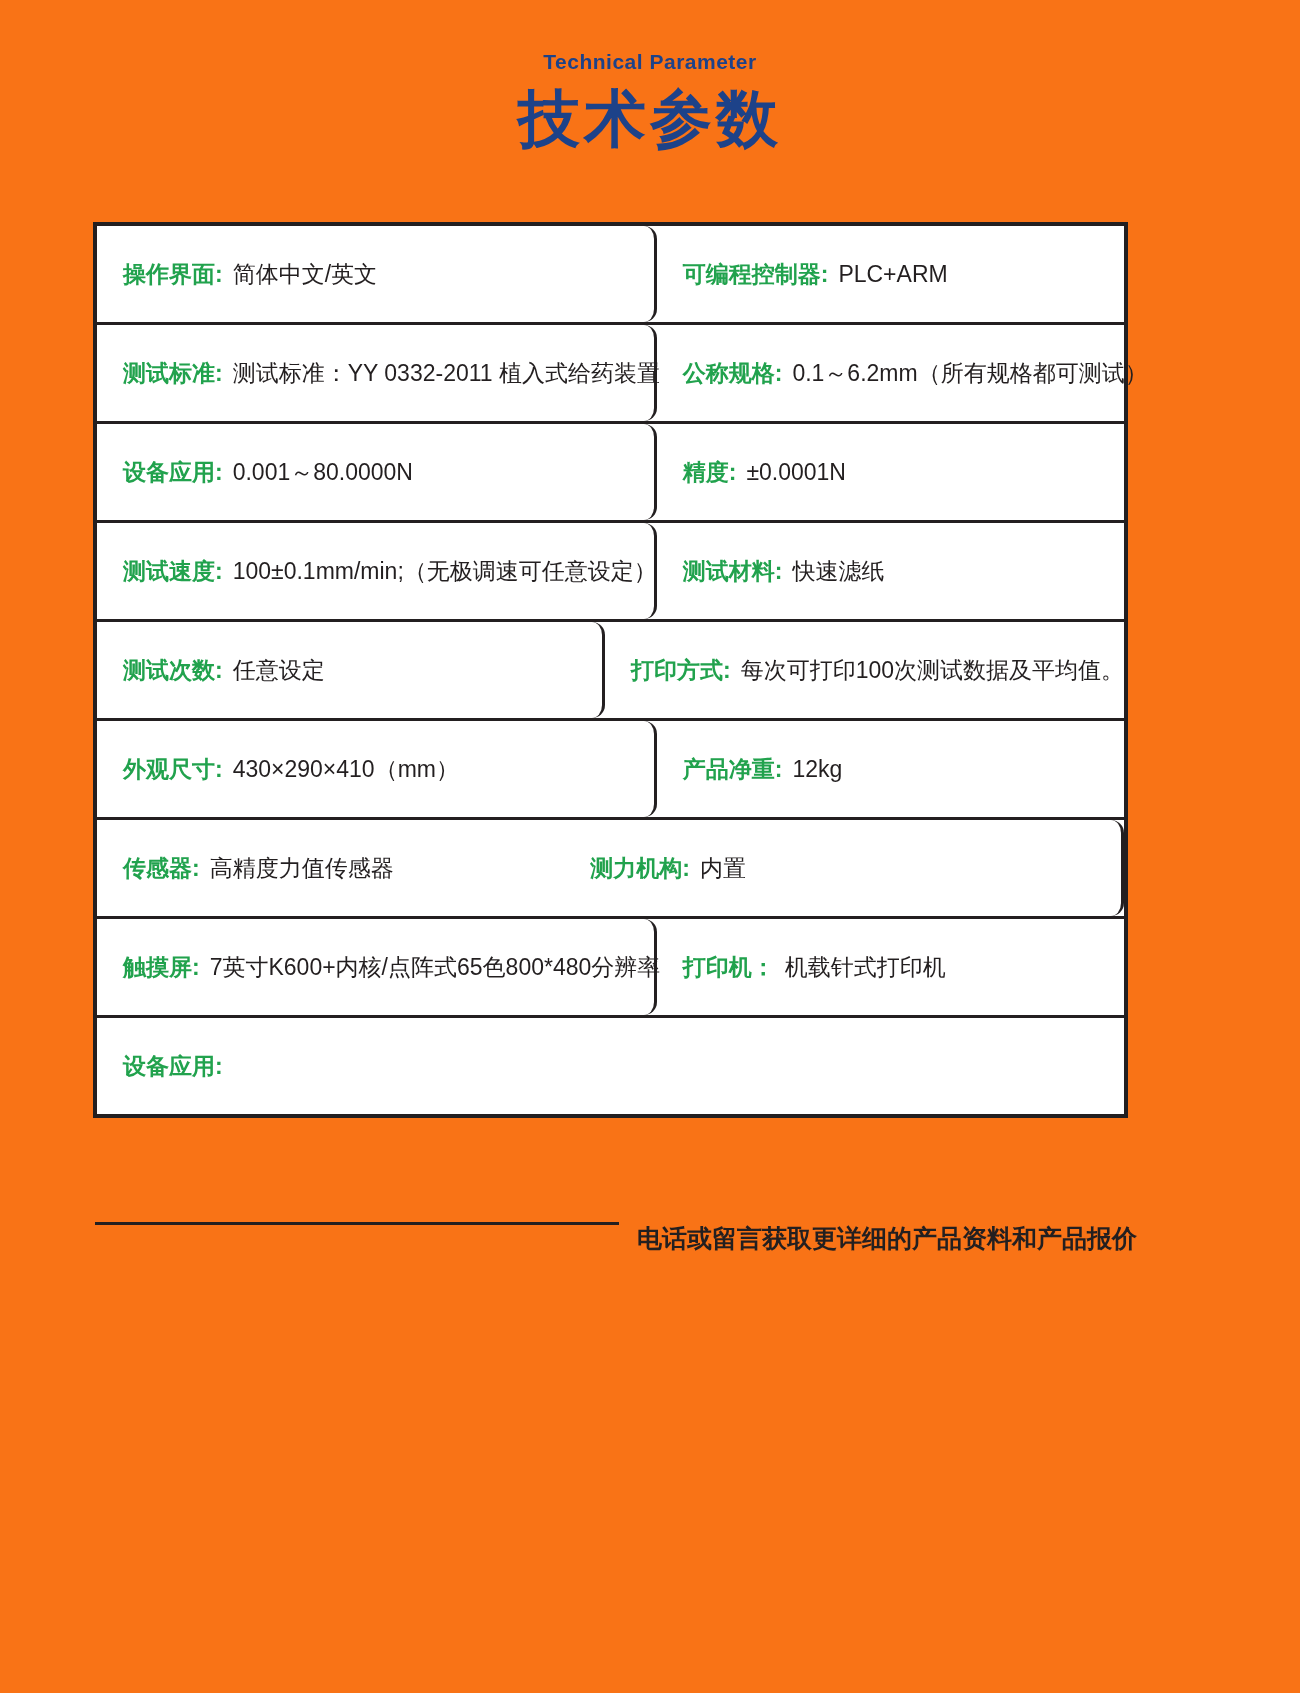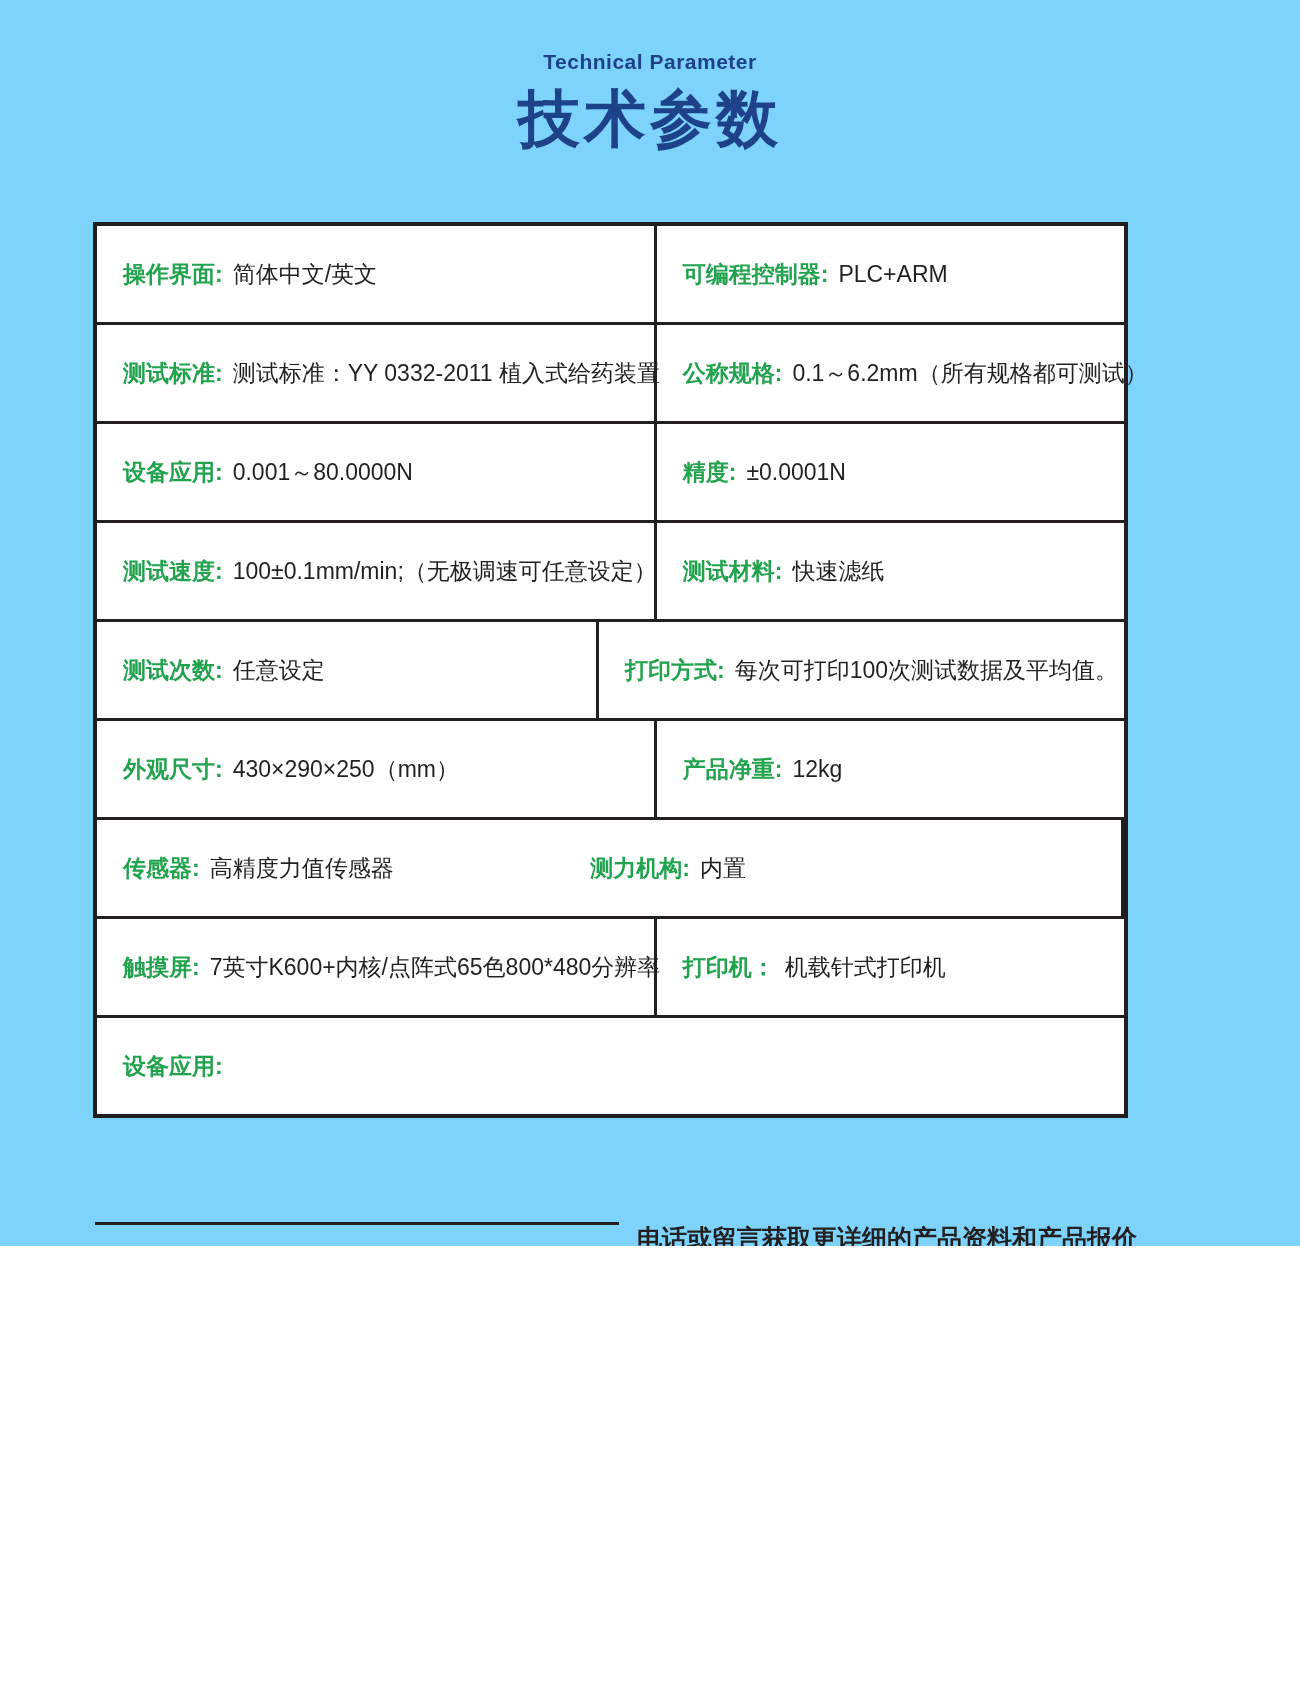--- a/index.html
+++ b/index.html
@@ -4,22 +4,22 @@
 <style>
   html, body {
     margin: 0;
     padding: 0;
     background: #ffffff;
     font-family: "Liberation Sans", "DejaVu Sans", sans-serif;
   }
   .page {
     position: relative;
     width: 1300px;
-    height: 1246px;
-    background: #7dd3fc;
+    height: 1693px;
+    background: #f97316;
     overflow: hidden;
   }
   
   .header {
     text-align: center;
     padding-top: 50px;
   }
   .subtitle-en {
     font-size: 21px;
     font-weight: bold;
@@ -47,24 +47,24 @@
     height: 96px;
     border-bottom: 3px solid var(--border_dark, #231f20);
   }
   .row:last-child {
     border-bottom: none;
   }
   .cell {
     display: flex;
     align-items: center;
     padding-left: 26px;
-    padding-right: 6px;
     box-sizing: border-box;
     white-space: nowrap;
     font-size: 23px;
+    border-radius: 13px;
   }
   .cell-left {
     width: 54.5%;
     border-right: 3px solid var(--border_dark, #231f20);
   }
   .cell-right {
     flex: 1;
   }
   .cell-full {
     width: 100%;
@@ -161,21 +161,21 @@
       </div>
       <div class="cell cell-right">
         <span class="label">打印方式:</span>
         <span class="value">每次可打印100次测试数据及平均值。</span>
       </div>
     </div>
 
     <div class="row">
       <div class="cell cell-left">
         <span class="label">外观尺寸:</span>
-        <span class="value">430×290×250（mm）</span>
+        <span class="value">430×290×410（mm）</span>
       </div>
       <div class="cell cell-right">
         <span class="label">产品净重:</span>
         <span class="value">12kg</span>
       </div>
     </div>
 
 
     <div class="row">
       <div class="cell cell-right">

